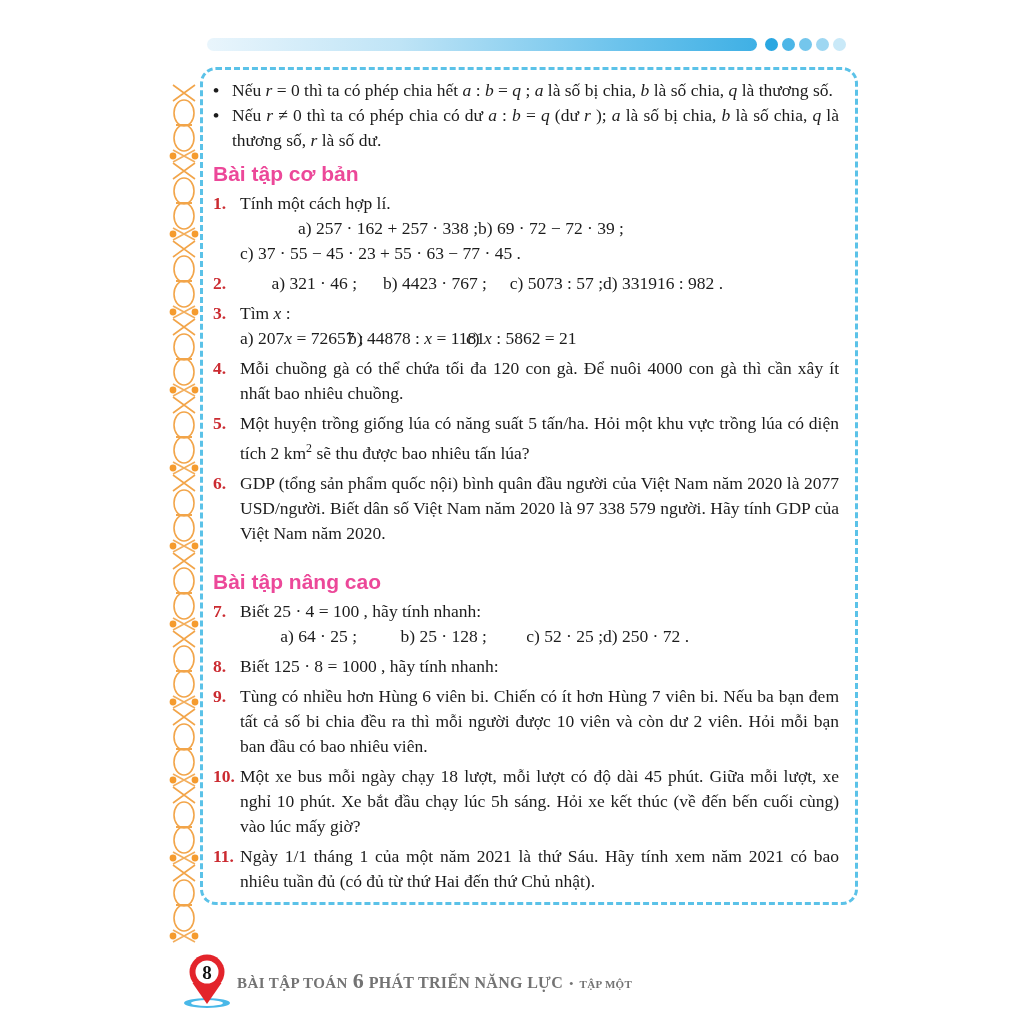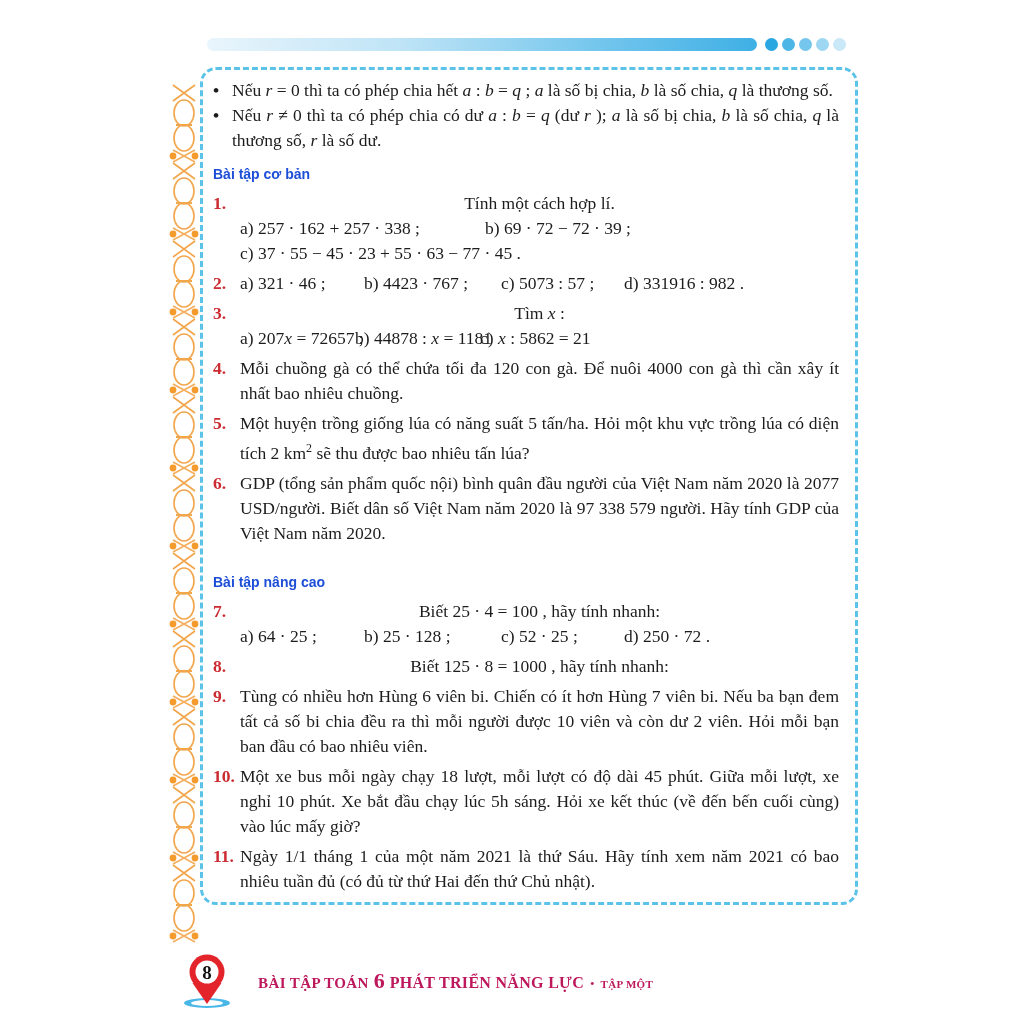--- a/index.html
+++ b/index.html
@@ -28,39 +28,39 @@
   }
   .it { font-style:italic; }
   sup { font-size:68%; }
 
   .bullet-item { display:flex; }
   .bullet-char { width:19px; flex:none; font-weight:bold; }
   .bullet-text { flex:1; text-align:justify; }
 
   .section-title {
     font-family:"Liberation Sans", sans-serif;
-    font-weight:bold; font-size:14px; color:#1d4ed8;
+    font-weight:bold; font-size:21px; color:#ec4899;
     margin:9px 0 5px 0; line-height:24px;
   }
   .section-title.second { margin-top:24px; }
 
   .problem { display:flex; margin-top:5px; }
   .pnum { width:27px; flex:none; font-weight:bold; color:#cb2b31; }
   .pbody { flex:1; text-align:justify; }
-  .statement { text-align:center; }
-  .optrow { display:flex; text-align:left;gap:7px; }
+  .statement { text-align:left; }
+  .optrow { display:flex; text-align:right; }
   .opt { flex:none; white-space:nowrap; }
   .cwide { width:238px; }
   .ca { width:117px; } .cb { width:130px; } .cc { width:116px; }
   .c3a { width:108px; } .c3b { width:118px; }
 
   
   .footer { position:absolute; left:183px; top:953px; display:flex; align-items:center; }
   .pin-wrap { width:48px; height:56px; flex:none; position:relative; }
-  .footer-text { margin-left:27px; display:flex; align-items:baseline; color:#be185d; white-space:nowrap; }
+  .footer-text { margin-left:6px; display:flex; align-items:baseline; color:#737373; white-space:nowrap; }
   .ft-series { font-weight:bold; font-size:15px; letter-spacing:.4px; }
   .ft-grade { font-weight:bold; font-size:22px; margin:0 5px 0 5px; }
   .ft-sub { font-size:16px; font-weight:600; letter-spacing:.3px; }
   .ft-sep { font-size:13px; margin:0 6px; }
   .ft-vol { font-size:11px; font-weight:600; letter-spacing:.3px;font-family:Liberation Serif, serif; }
 </style>
 </head>
 <body>
 
 <div class="top-bar"></div>

